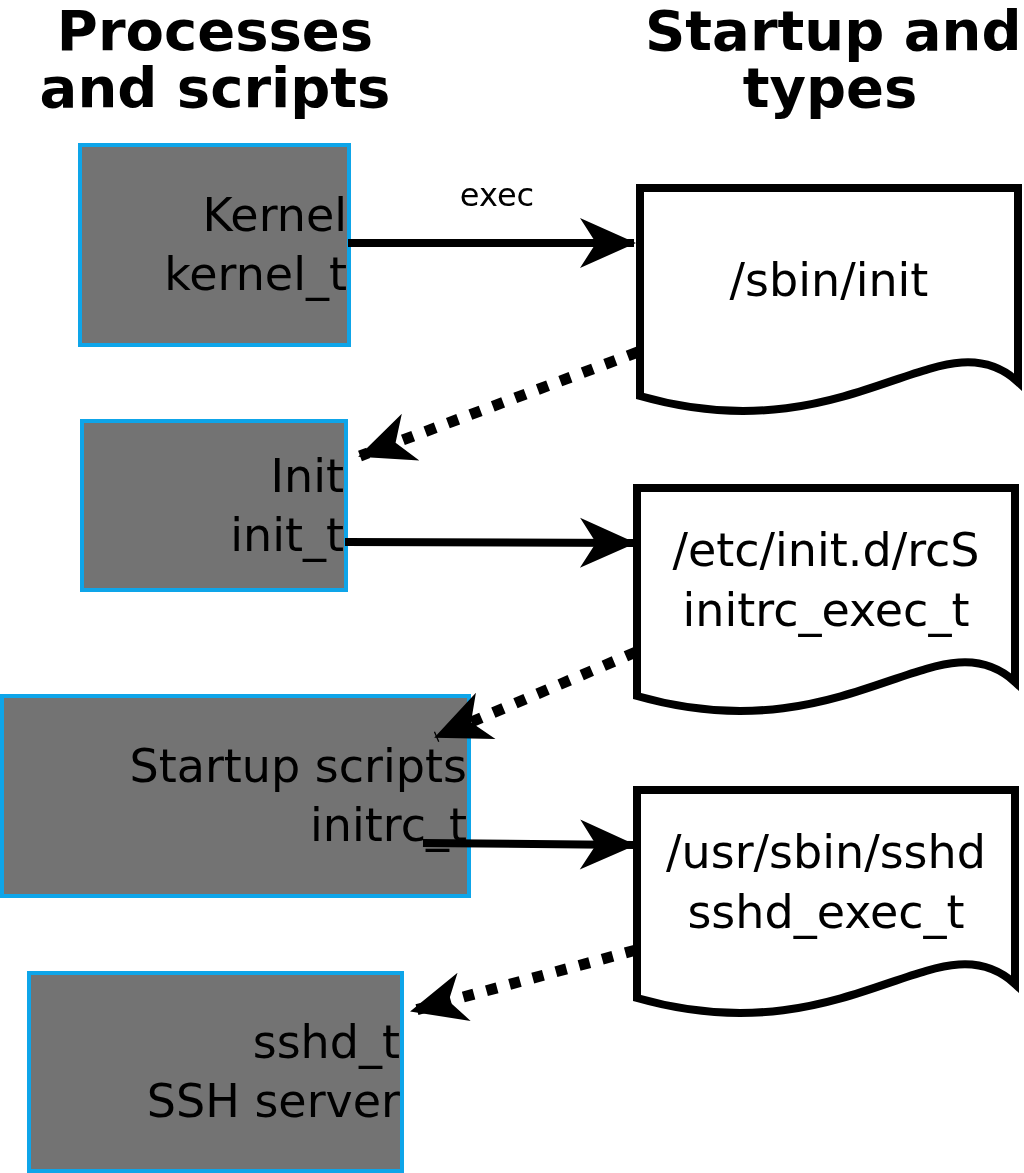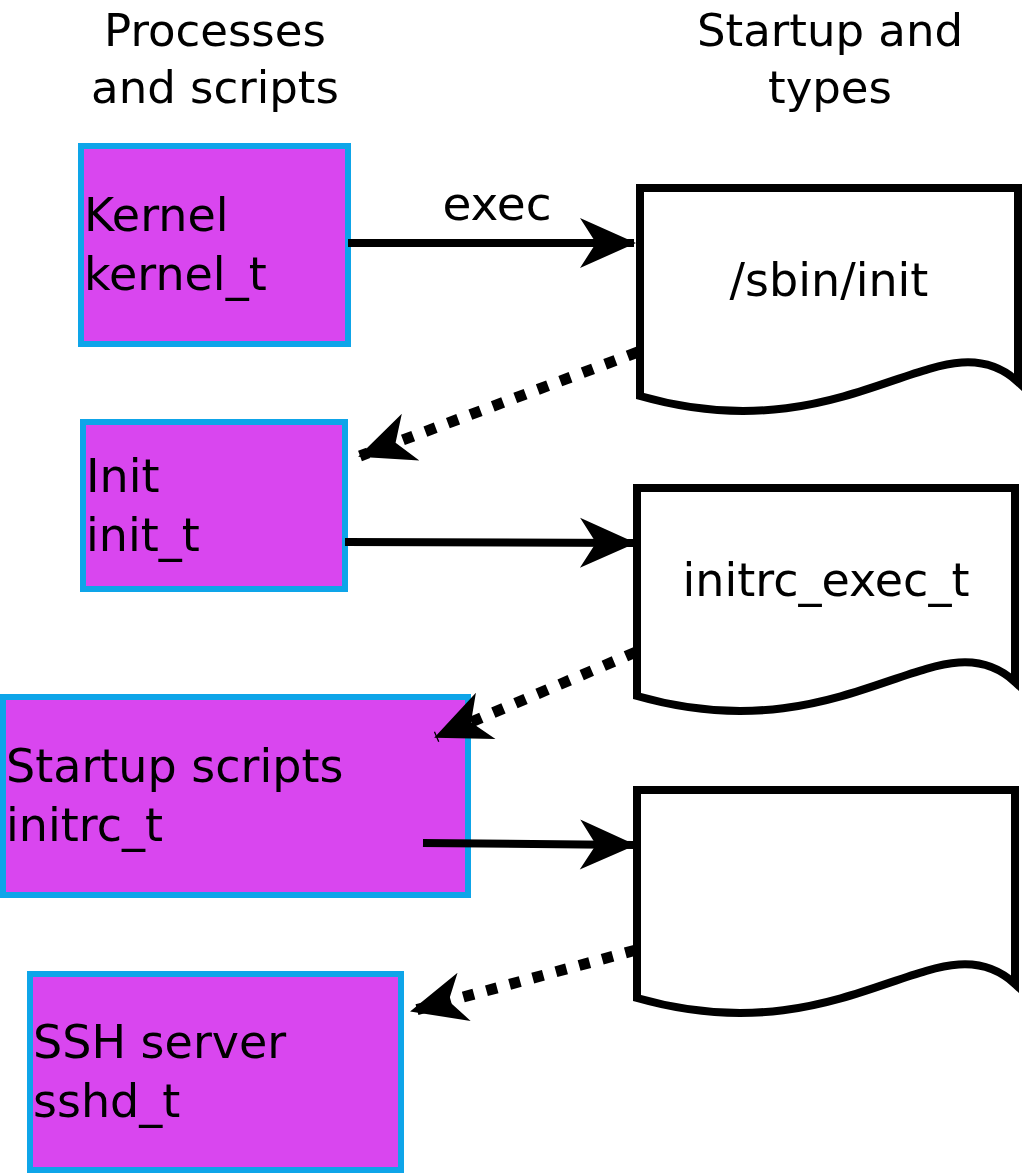--- a/index.html
+++ b/index.html
@@ -7,37 +7,37 @@
     position: relative;
     width: 1024px;
     height: 1173px;
     background: #ffffff;
     color: #000000;
     font-family: "DejaVu Sans", "Liberation Sans", sans-serif;
     overflow: hidden;
   }
   .hdr {
     position: absolute;
-    font-weight: normal;
-    font-size: 45px;
+    font-weight: bold;
+    font-size: 56px;
     line-height: 57px;
     text-align: center;
     white-space: nowrap;
   }
   .hdr-left  { left: 25px;  top: 2px; width: 380px; }
   .hdr-right { left: 645px; top: 2px; width: 370px; }
 
   .pbox {
     position: absolute;
     box-sizing: border-box;
-    border: 6px solid #0ea5e9;
-    background: #d946ef;
+    border: 4px solid #0ea5e9;
+    background: #737373;
     display: flex;
     flex-direction: column;
-    align-items: flex-start;
+    align-items: flex-end;
     justify-content: center;
     font-size: 46px;
     line-height: 59px;
     text-align: center;
     white-space: nowrap;
   }
   .pbox-kernel  { left: 78px;  top: 143px; width: 273px; height: 204px; }
   .pbox-init    { left: 80px;  top: 419px; width: 268px; height: 173px; }
   .pbox-startup { left: 0px;   top: 694px; width: 471px; height: 204px; }
   .pbox-sshd    { left: 27px;  top: 971px; width: 377px; height: 202px; }
@@ -63,21 +63,21 @@
 
   .arrows {
     position: absolute;
     left: 0; top: 0;
     pointer-events: none;
   }
   .exec-label {
     position: absolute;
     left: 437px; top: 176px;
     width: 120px;
-    font-size: 47px;
+    font-size: 32px;
     text-align: center;
     white-space: nowrap;
   }
 </style>
 </head>
 <body>
 
 <div class="canvas">
 
   <div class="hdr hdr-left">
@@ -95,44 +95,49 @@
   </div>
   <div class="pbox pbox-init">
     <div>Init</div>
     <div>init_t</div>
   </div>
   <div class="pbox pbox-startup">
     <div>Startup scripts</div>
     <div>initrc_t</div>
   </div>
   <div class="pbox pbox-sshd">
+    <div>sshd_t</div>
     <div>SSH server</div>
-    <div>sshd_t</div>
   </div>
 
   <div class="doc doc-init">
     <svg width="386" height="250" viewBox="0 0 386 250">
       <path d="M4,4 H382 V198 C306,128 214,272 4,212 Z" fill="#ffffff" stroke="#000000" stroke-width="8"></path>
     </svg>
     <div class="doc-text">
       <div>/sbin/init</div>
     </div>
   </div>
   <div class="doc doc-initrc">
     <svg width="386" height="250" viewBox="0 0 386 250">
       <path d="M4,4 H382 V198 C306,128 214,272 4,212 Z" fill="#ffffff" stroke="#000000" stroke-width="8"></path>
     </svg>
     <div class="doc-text">
+      <div>/etc/init.d/rcS</div>
       <div>initrc_exec_t</div>
     </div>
   </div>
   <div class="doc doc-sshd">
     <svg width="386" height="250" viewBox="0 0 386 250">
       <path d="M4,4 H382 V198 C306,128 214,272 4,212 Z" fill="#ffffff" stroke="#000000" stroke-width="8"></path>
     </svg>
+    <div class="doc-text">
+      <div>/usr/sbin/sshd</div>
+      <div>sshd_exec_t</div>
+    </div>
   </div>
 
   <svg class="arrows" width="1024" height="1173" viewBox="0 0 1024 1173">
     <defs>
       <marker id="ah" markerUnits="userSpaceOnUse" markerWidth="62" markerHeight="54" refX="57" refY="27" orient="auto">
         <path d="M59,27 L3,2 L19,27 L3,52 Z" fill="#000000"></path>
       </marker>
     </defs>
 
     <line x1="348" y1="243" x2="634" y2="243" stroke="#000000" stroke-width="8" marker-end="url(#ah)"></line>

